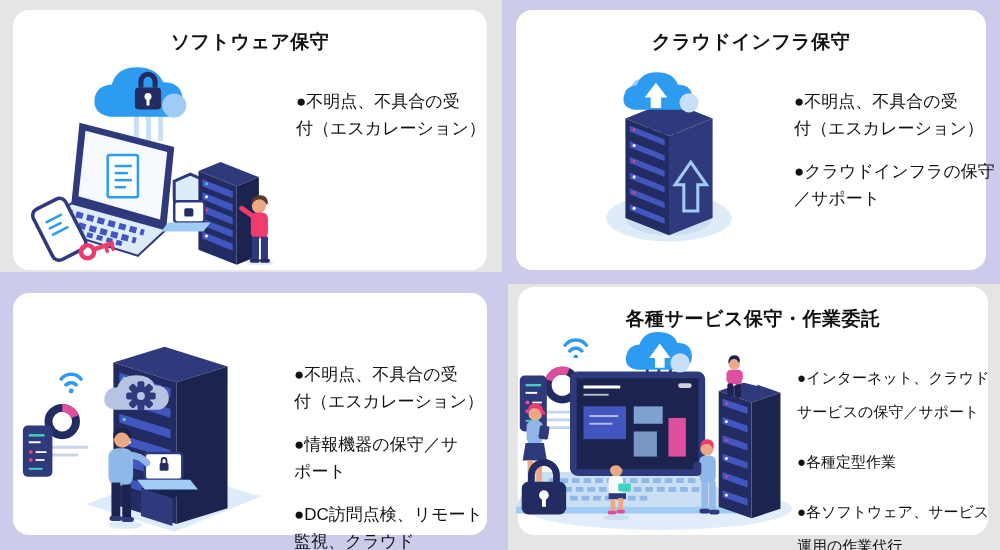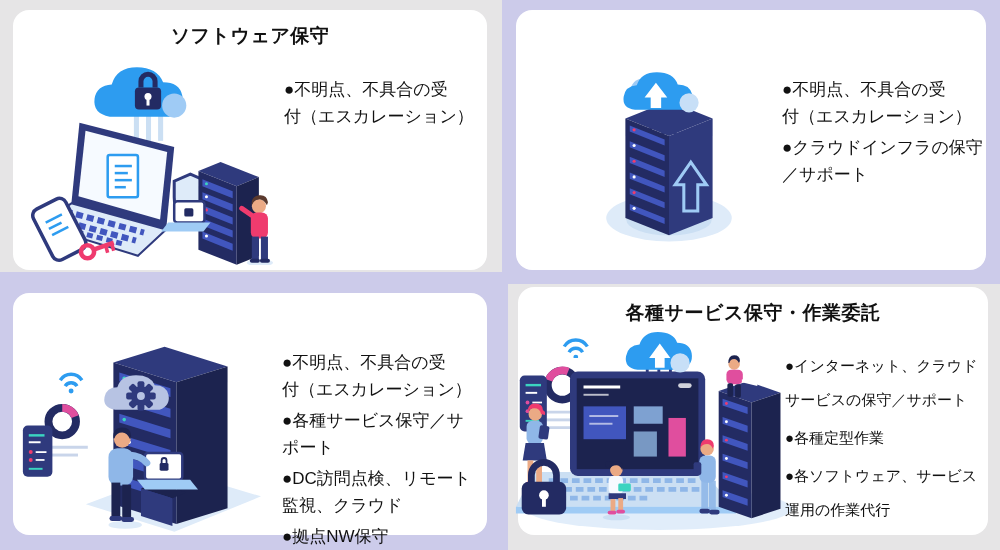--- a/index.html
+++ b/index.html
@@ -10,25 +10,25 @@
     color:var(--text,#111);
   }
   .bg{position:absolute}
   .bg-tl{left:0;top:0;width:502px;height:272px;background:var(--bg_gray,#E6E5E6)}
   .bg-br{left:508px;top:284px;width:492px;height:266px;background:var(--bg_gray,#E6E5E6)}
   .card{position:absolute;background:var(--card_bg,#fff);border-radius:16px}
   .card-tl{left:13px;top:10px;width:474px;height:260px}
   .card-tr{left:516px;top:10px;width:470px;height:260px}
   .card-bl{left:13px;top:293px;width:474px;height:242px}
   .card-br{left:518px;top:287px;width:470px;height:248px}
-  .title{margin:2px;text-align:center;font-weight:bold;font-size:19px;line-height:24px;padding-top:12px;letter-spacing:.5px}
+  .title{margin:8px;text-align:center;font-weight:bold;font-size:19px;line-height:24px;padding-top:12px;letter-spacing:.5px}
   .card-bl .title{padding-top:7px}
   .card-br .title{}
   .bullets{position:absolute;font-size:17px;line-height:27px}
-  .bullets p{margin:4px;white-space:pre}
+  .bullets p{margin:16px;white-space:pre}
   .card-tl .bullets{left:267px;top:62px}
   .card-tr .bullets{left:262px;top:62px}
   .card-bl .bullets{left:265px;top:52px}
   .card-br .bullets{left:263px;top:58px;font-size:15px;line-height:34px}
   .illus{position:absolute}
   .card-tl .illus{left:8px;top:48px;width:252px;height:207px}
   .card-tr .illus{left:44px;top:38px;width:218px;height:216px}
   .card-bl .illus{left:2px;top:28px;width:246px;height:212px}
   .card-br .illus{left:-4px;top:42px;width:280px;height:203px}
   .illus svg{display:block;width:100%;height:100%}
@@ -122,20 +122,21 @@
       </g>
     </svg>
   </div>
   <div class="bullets">
     <p>●不明点、不具合の受
 付（エスカレーション）</p>
   </div>
 </section>
 
 <section class="card card-tr">
+  <h2 class="title">クラウドインフラ保守</h2>
   <div class="illus">
     <svg viewBox="0 0 250 210" xmlns="http://www.w3.org/2000/svg">
       <g>
         <ellipse cx="125" cy="176" rx="72" ry="27" class="f-pale"></ellipse>
         <ellipse cx="125" cy="178" rx="49" ry="18" class="f-pale2"></ellipse>
       </g>
       <g>
         <line x1="104" y1="80" x2="104" y2="56" class="s-navy2" stroke-width="3"></line>
         <polygon points="99,59 104,48 109,59" class="f-navy2"></polygon>
         <line x1="118" y1="84" x2="118" y2="58" class="s-navy2" stroke-width="3"></line>
@@ -252,21 +253,21 @@
         <rect x="98" y="164" width="9" height="37" class="f-navy3"></rect>
         <rect x="109" y="166" width="9" height="36" class="f-navy3"></rect>
         <rect x="96" y="198" width="13" height="5" rx="2.5" class="f-navy2"></rect>
         <rect x="108" y="199" width="13" height="5" rx="2.5" class="f-navy2"></rect>
       </g>
     </svg>
   </div>
   <div class="bullets">
     <p>●不明点、不具合の受
 付（エスカレーション）</p>
-    <p>●各種サービス保守／サ
+    <p>●情報機器の保守／サ
 ポート</p>
     <p>●DC訪問点検、リモート
 監視、クラウド</p>
     <p>●拠点NW保守</p>
   </div>
 </section>
 
 <section class="card card-br">
   <h2 class="title">各種サービス保守・作業委託</h2>
   <div class="illus">

